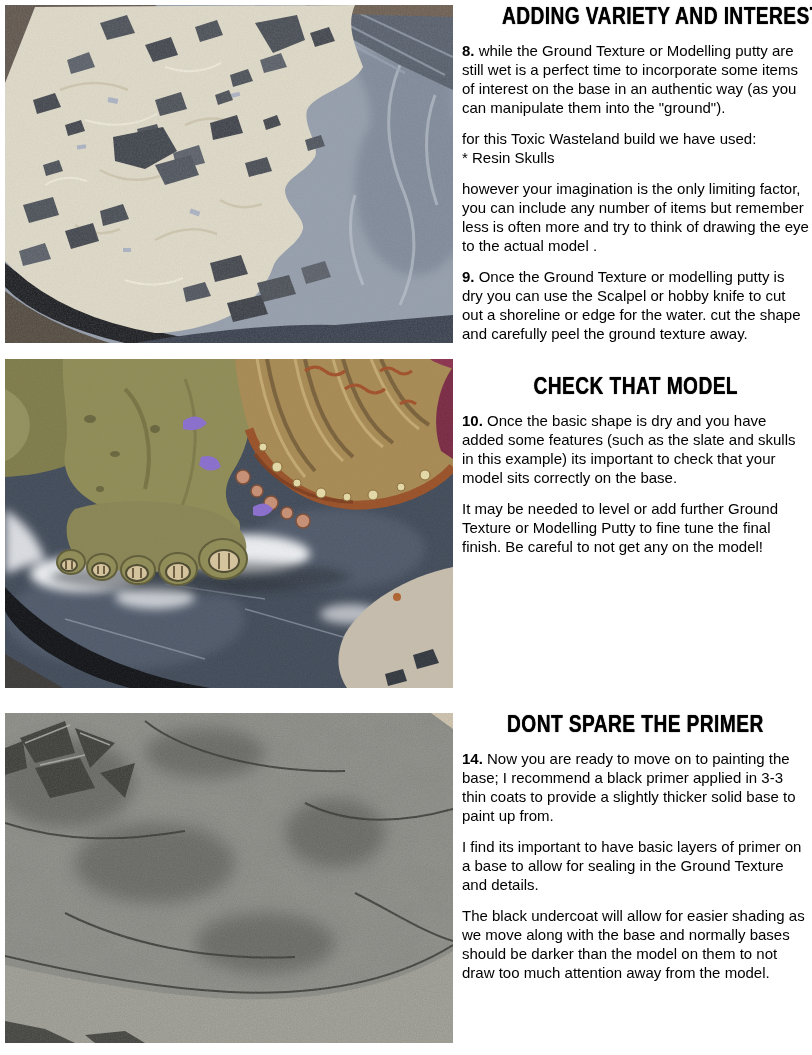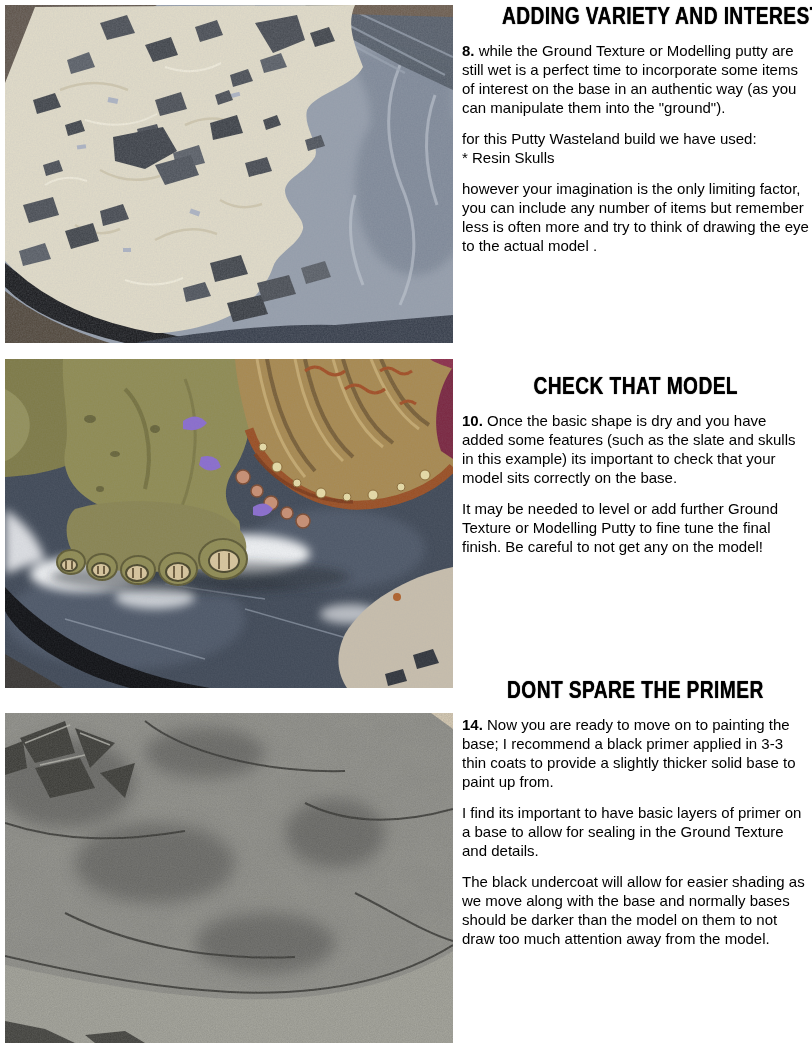--- a/index.html
+++ b/index.html
@@ -18,21 +18,21 @@
   .photo svg{display:block;width:100%;height:100%;}
   .fig1{top:5px;height:338px;}
   .fig2{top:359px;height:329px;}
   .fig3{top:713px;height:330px;}
   .text-col{
     position:absolute;left:462px;width:347px;
     font-size:15px;line-height:19px;
   }
   .col1{top:2px;}
   .col2{top:372px;}
-  .col3{top:676px;}
+  .col3{top:710px;}
   .section-title{
     margin:0 0 5px 0;
     font-size:24px;line-height:27px;
     font-weight:bold;text-align:center;
     letter-spacing:0.5px;
     white-space:nowrap;
   }
   .section-title .squeeze{
     display:inline-block;
     transform:scaleX(0.8);
@@ -135,24 +135,25 @@
         <polygon points="38,160 54,155 58,166 41,171" fill="#474b52"></polygon>
       </g>
       <rect width="448" height="338" filter="url(#g1)" opacity="0.5"></rect>
     </svg>
   </figure>
 
   <div class="text-col col1">
     <h2 class="section-title"><span class="squeeze">ADDING VARIETY AND INTEREST</span></h2>
     <p><span class="num">8.</span> <span>while the Ground Texture or Modelling putty are still wet is a perfect time to incorporate some items of interest on the base in an authentic way (as you can manipulate them into the "ground").</span></p>
     <p>
-      <span class="line">for this Putty Wasteland build we have used:</span>
+      <span class="line">for this Toxic Wasteland build we have used:</span>
       <span class="line">* Resin Skulls</span>
     </p>
     <p><span>however your imagination is the only limiting factor, you can include any number of items but remember less is often more and try to think of drawing the eye to the actual model .</span></p>
+    <p><span class="num">9.</span> <span>Once the Ground Texture or modelling putty is dry you can use the Scalpel or hobby knife to cut out a shoreline or edge for the water. cut the shape and carefully peel the ground texture away.</span></p>
   </div>
 
   <figure class="photo fig2">
     <svg viewBox="0 0 448 329" preserveAspectRatio="none">
       <defs>
         <filter id="g2" x="0%" y="0%" width="100%" height="100%">
           <feTurbulence type="fractalNoise" baseFrequency="0.75" numOctaves="3" seed="9" stitchTiles="stitch"></feTurbulence>
           <feColorMatrix type="matrix" values="0 0 0 0 0.35  0 0 0 0 0.38  0 0 0 0 0.44  0 0 0 0.45 0"></feColorMatrix>
         </filter>
         <filter id="soft2" x="-30%" y="-30%" width="160%" height="160%">

